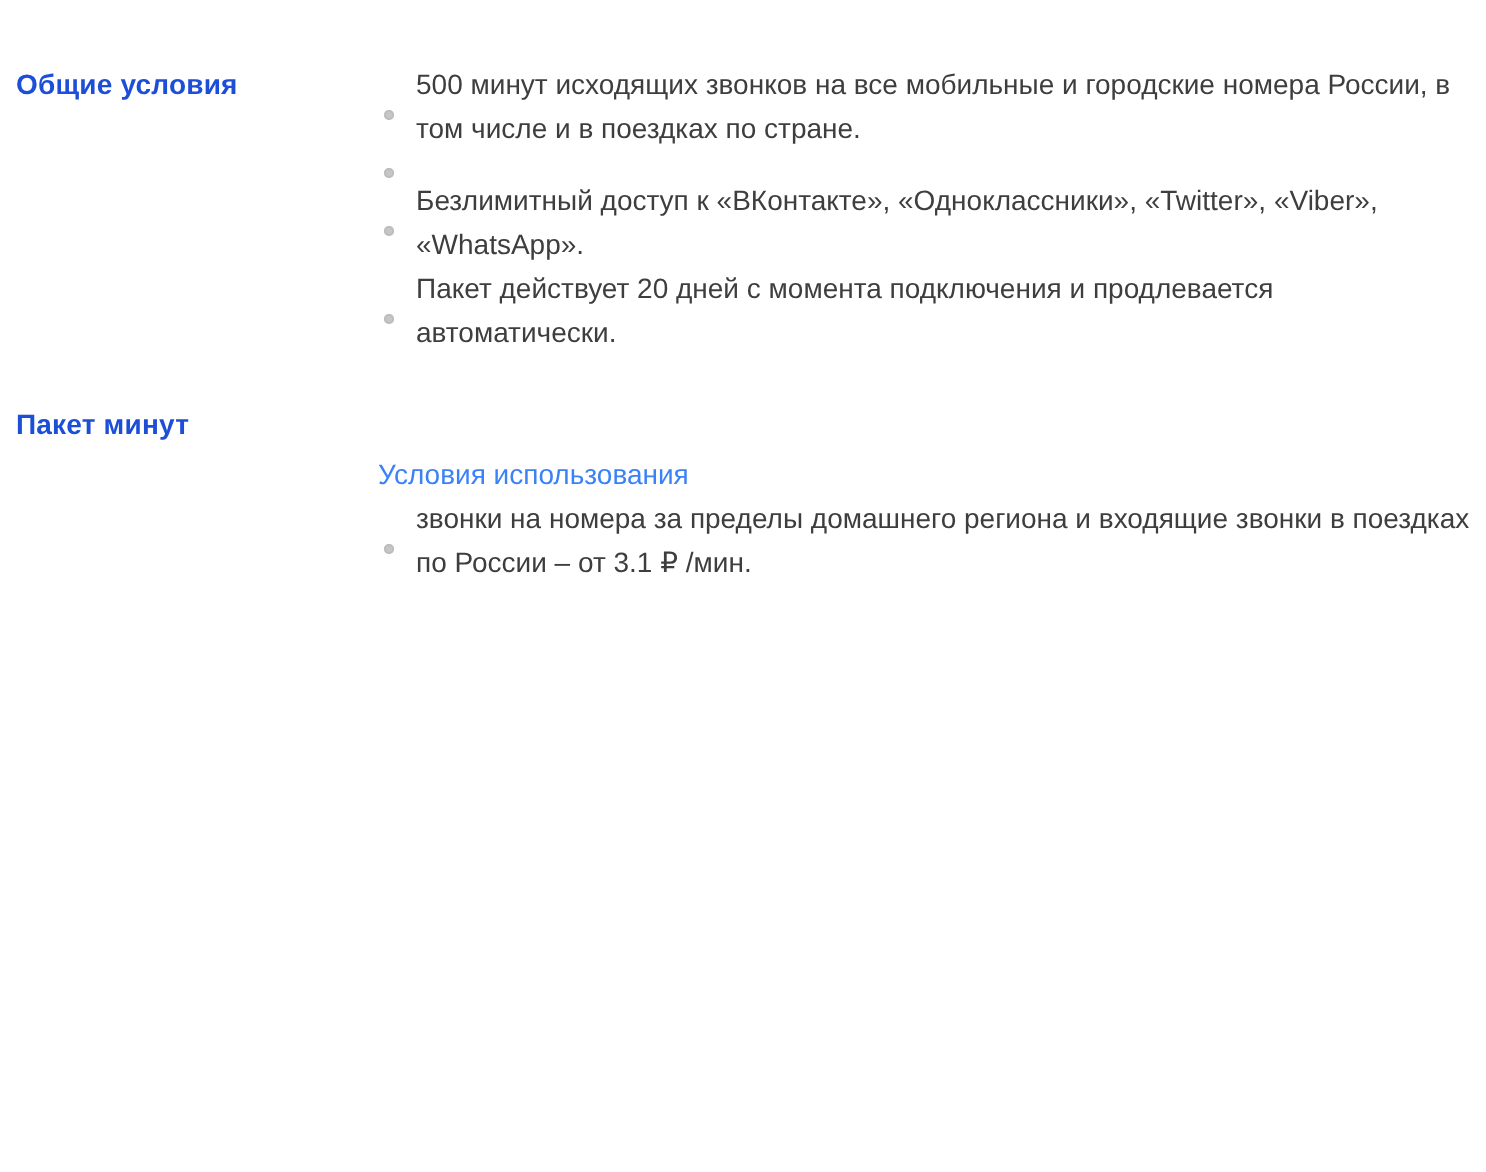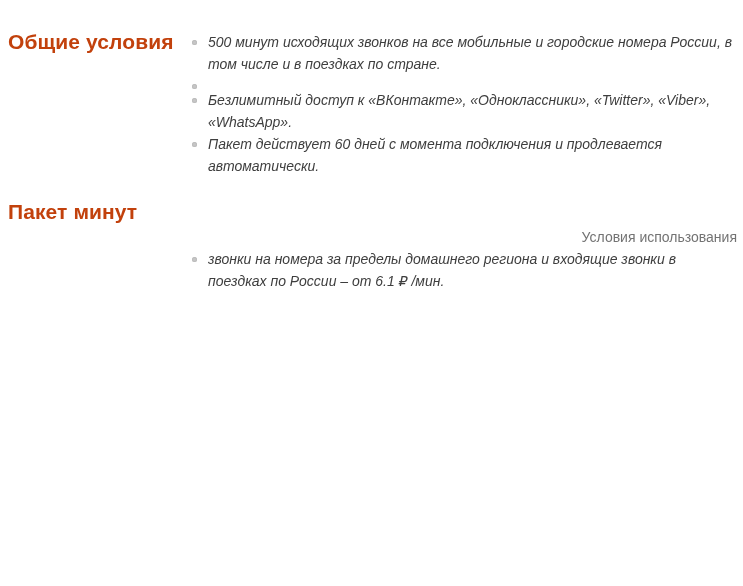--- a/index.html
+++ b/index.html
@@ -23,50 +23,48 @@
   section.row {
     display: grid;
     grid-template-columns: 181px 548px;
     align-items: start;
   }
   section.row + section.row {
     margin-top: 24px;
   }
   h2.section-label {
     margin: 0;
-    font-size: 21px;
+    font-size: 14px;
     font-weight: 700;
     line-height: 22px;
-    color: #c2410c;
+    color: #1d4ed8;
     letter-spacing: 0.1px;
   }
   .content {
     max-width: 548px;
   }
   .content > * { margin: 0; }
   .content > * + * { margin-top: 21px; }
   .content > .subheading { margin-top: 25px; }
   .content > .subheading + * { margin-top: 30px; }
   .content > .tight { margin-top: 0; }
   p.body-text {
     margin: 0;
   }
   .subheading {
-    color: #737373;
-    text-align: right;
+    color: #3b82f6;
   }
   ul.bullet-list {
     list-style: none;
     margin: 0;
     padding: 0;
   }
   ul.bullet-list li {
     display: flex;
-    align-items: flex-start;
-    font-style: italic;
+    align-items: center;
   }
   .dot {
     flex: none;
     width: 5px;
     height: 5px;
     border-radius: 50%;
     background: #c6c6c6;
     box-shadow: inset 0 0 0 1px #bdbdbd;
     margin: 9px 0 0 3px;
   }
@@ -89,32 +87,32 @@
         </li>
         <li>
           <span class="dot"></span>
         </li>
         <li>
           <span class="dot"></span>
           <span class="li-text">Безлимитный доступ к «ВКонтакте», «Одноклассники», «Twitter», «Viber», «WhatsApp».</span>
         </li>
         <li>
           <span class="dot"></span>
-          <span class="li-text">Пакет действует 60 дней с момента подключения и продлевается автоматически.</span>
+          <span class="li-text">Пакет действует 20 дней с момента подключения и продлевается автоматически.</span>
         </li>
       </ul>
     </div>
   </section>
 
   <section class="row">
     <h2 class="section-label">Пакет минут</h2>
     <div class="content">
       <p class="body-text subheading">Условия использования</p>
       <ul class="bullet-list tight">
         <li>
           <span class="dot"></span>
-          <span class="li-text">звонки на номера за пределы домашнего региона и входящие звонки в поездках по России – от 6.1 ₽ /мин.</span>
+          <span class="li-text">звонки на номера за пределы домашнего региона и входящие звонки в поездках по России – от 3.1 ₽ /мин.</span>
         </li>
       </ul>
     </div>
   </section>
 
 </main>
 
 </body></html>

